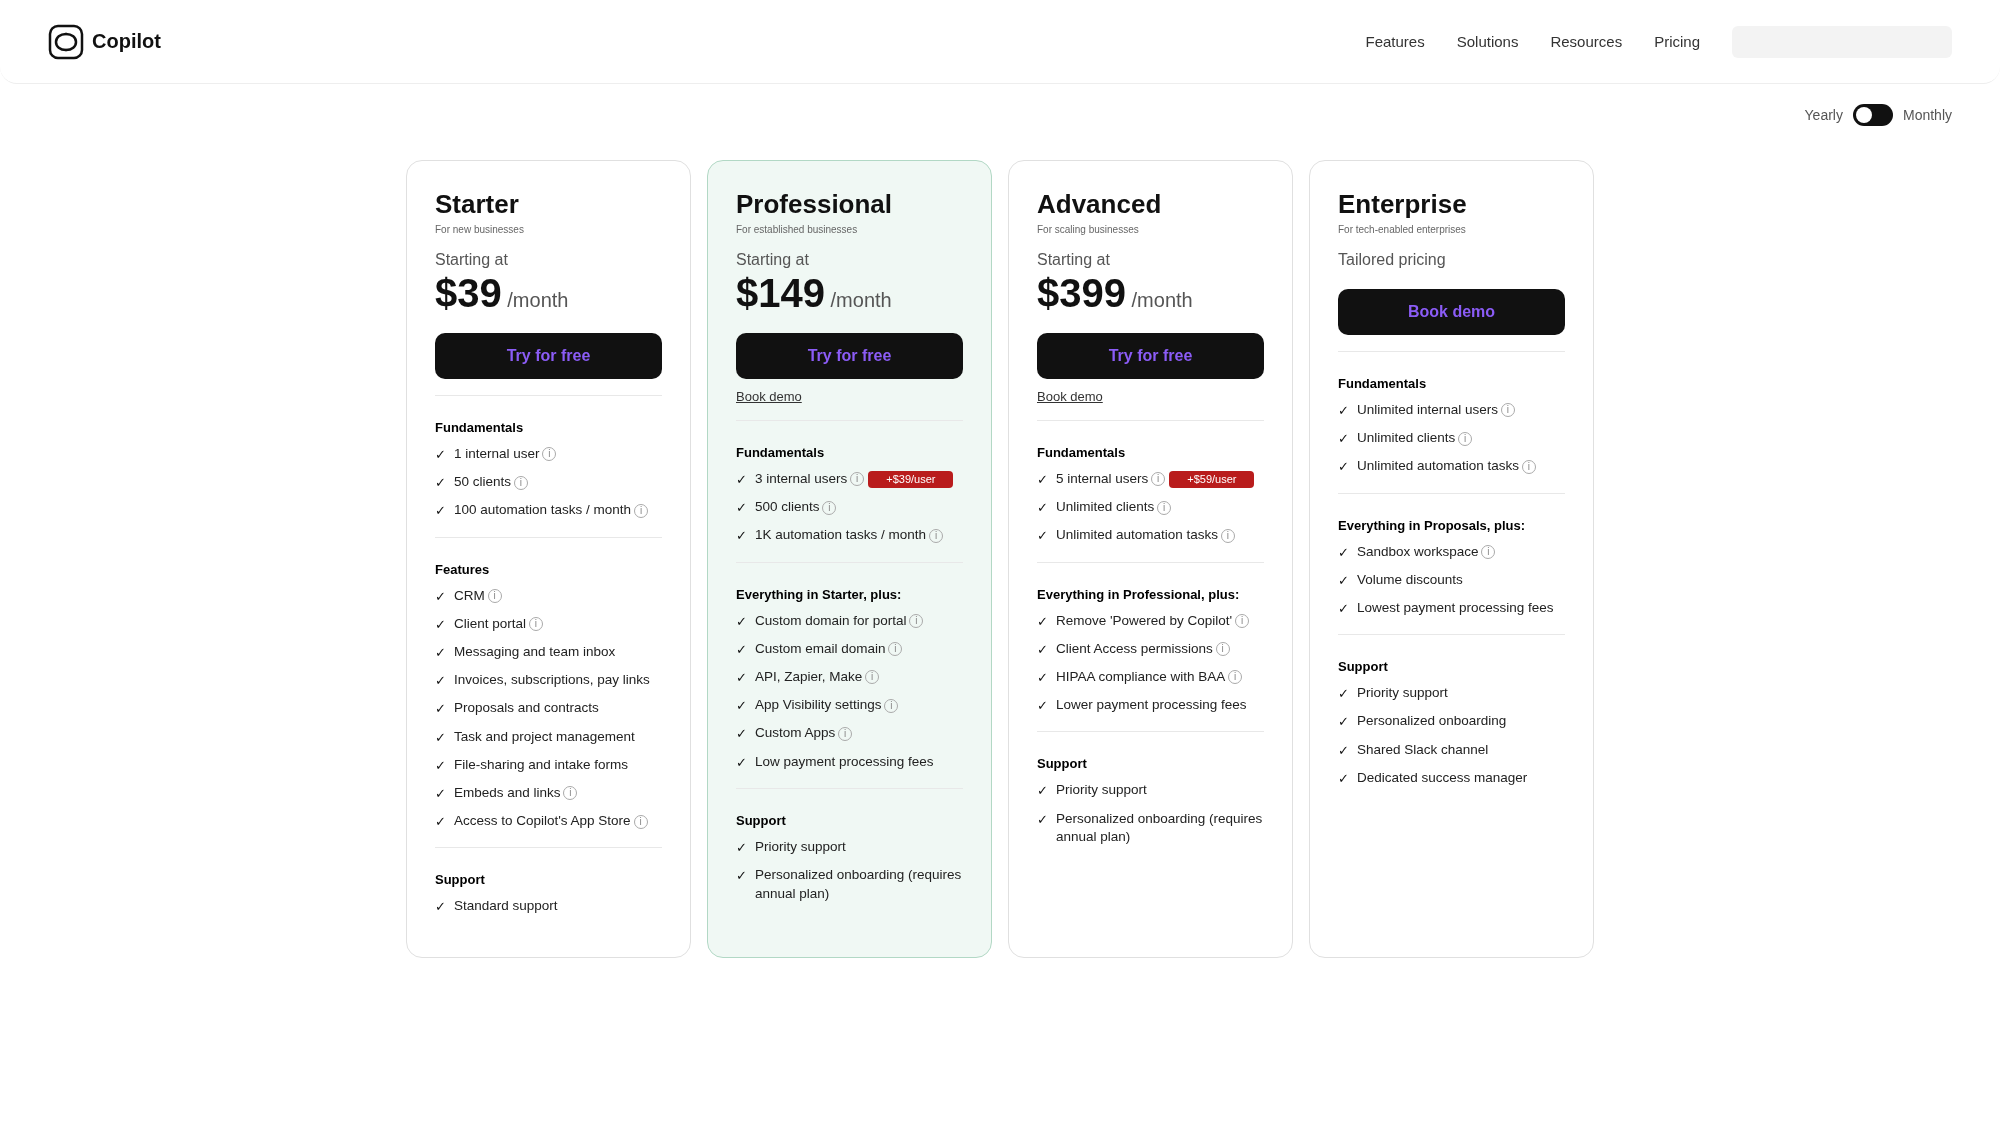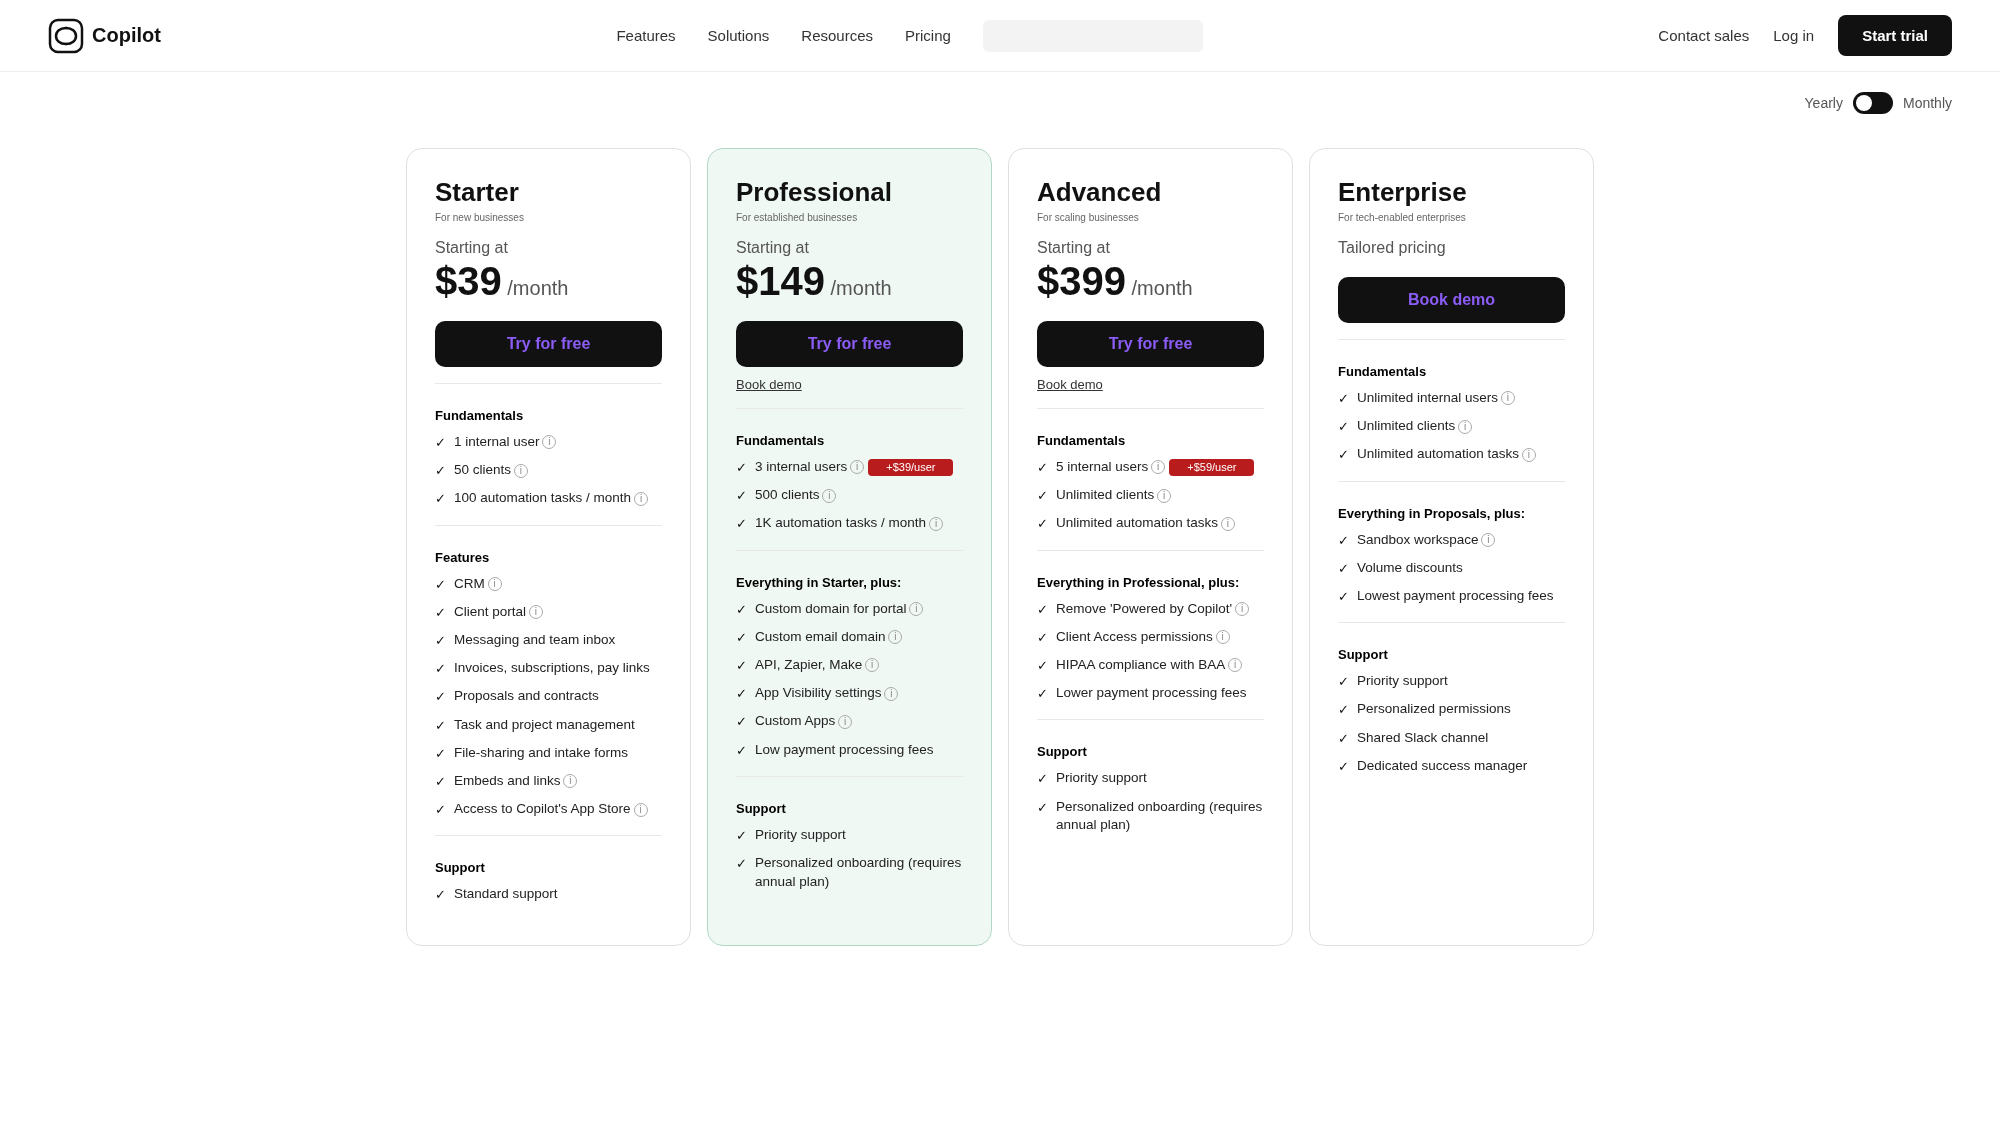--- a/index.html
+++ b/index.html
@@ -1,22 +1,22 @@
 <!DOCTYPE html>
 <html><head>
   <meta charset="utf-8">
   <style>
     * { box-sizing: border-box; margin: 0; padding: 0; }
     body { font-family: -apple-system, BlinkMacSystemFont, 'Segoe UI', sans-serif; background: #fff; color: #111; font-size: 15px; }
 
     
     nav {
       display: flex; align-items: center; justify-content: space-between;
-      padding: 0 48px; height: 72px; border-bottom: 1px solid #eee;
-      position: sticky; top: 0; background: #fff; z-index: 100;
+      padding: 0 48px; height: 84px; border-bottom: 1px solid #eee;
+      position: sticky; top: 0; background: #fff; z-index: 100; border-radius: 17px;
     }
     .nav-logo { display: flex; align-items: center; gap: 8px; font-size: 20px; font-weight: 700; text-decoration: none; color: #111; }
     .nav-logo-icon { width: 36px; height: 36px; }
     .nav-links { display: flex; gap: 32px; align-items: center; }
     .nav-links a { text-decoration: none; color: #333; font-size: 15px; }
     .nav-right { display: flex; align-items: center; gap: 24px; }
     .nav-right a { text-decoration: none; color: #333; font-size: 15px; }
     .btn-trial {
       background: #111; color: #fff; border: none; border-radius: 8px;
       padding: 12px 24px; font-size: 15px; font-weight: 600; cursor: pointer;
@@ -111,25 +111,20 @@
   </a>
 
   <div class="nav-links">
     <a href="#">Features</a>
     <a href="#">Solutions</a>
     <a href="#">Resources</a>
     <a href="#">Pricing</a>
     <div class="nav-search-placeholder"></div>
   </div>
 
-  <div class="nav-right">
-    <a href="#">Contact sales</a>
-    <a href="#">Log in</a>
-    <button class="btn-trial">Start trial</button>
-  </div>
 </nav>
 
 <div class="billing-toggle">
   <span>Yearly</span>
   <div class="toggle-switch"></div>
   <span>Monthly</span>
 </div>
 
 <div class="pricing-container" id="pricing-grid">
 <div class="plan-card">
@@ -332,21 +327,21 @@
           <span class="check-icon">✓</span>
           <span>Lowest payment processing fees</span>
         </li>
       </ul><hr class="section-divider"><div class="section-title">Support</div><ul class="feature-list">
         <li>
           <span class="check-icon">✓</span>
           <span>Priority support</span>
         </li>
         <li>
           <span class="check-icon">✓</span>
-          <span>Personalized permissions</span>
+          <span>Personalized onboarding</span>
         </li>
         <li>
           <span class="check-icon">✓</span>
           <span>Shared Slack channel</span>
         </li>
         <li>
           <span class="check-icon">✓</span>
           <span>Dedicated success manager</span>
         </li>
       </ul>

